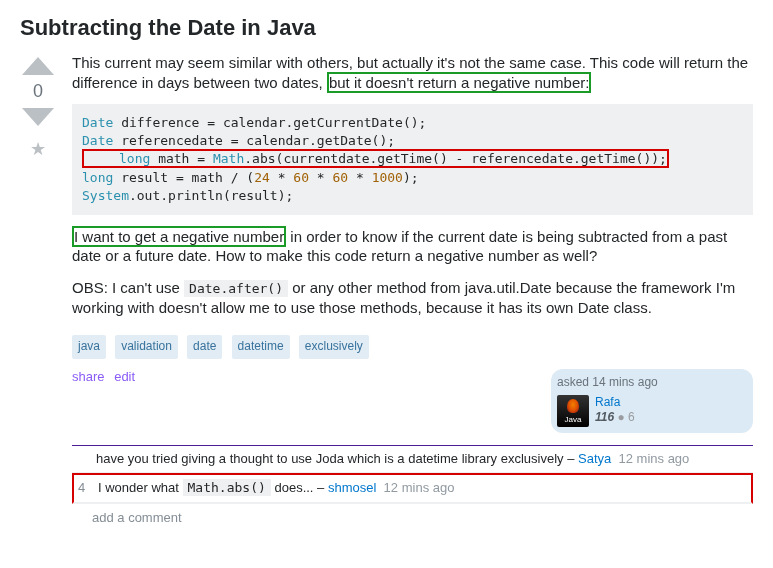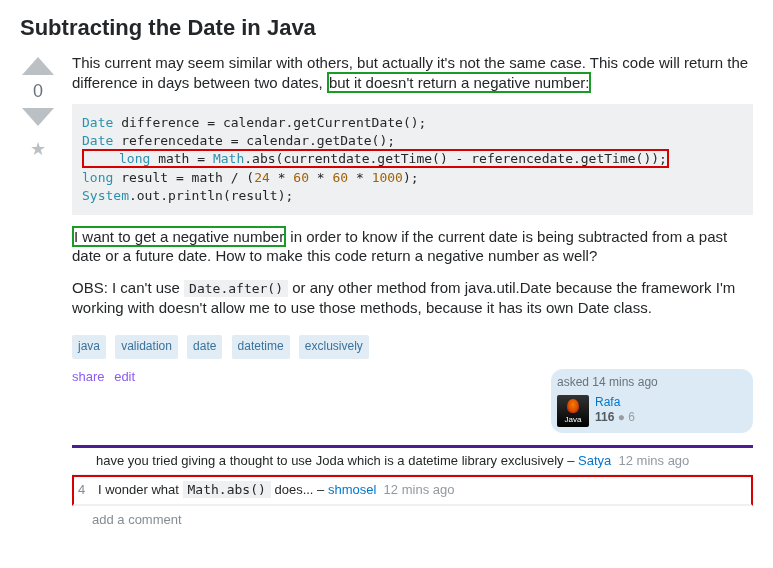--- a/index.html
+++ b/index.html
@@ -131,25 +131,25 @@
     content: "Java";
     position: absolute;
     bottom: 1px;
     left: 0; right: 0;
     text-align: center;
     color: #fff;
     font-size: 8px;
     font-family: Arial, sans-serif;
   }
   .user-card a { color: #0077cc; text-decoration: none; }
-  .user-card .rep { color: #535a60; font-weight: bold; }
+  .user-card .rep { color: #535a60; font-weight: bold; font-style: italic; }
   .user-card .badge-dot { color: #9a9c9f; }
   .comments {
     margin-top: 12px;
-    border-top: 3px solid #4c1d95;
+    border-top: 1px solid #4c1d95;
   }
   .comment {
     display: flex;
     align-items: center;
     gap: 6px;
     padding: 5px 0 5px 4px;
     border-bottom: 1px solid #eff0f1;
     font-size: 13px;
     color: #242729;
   }

